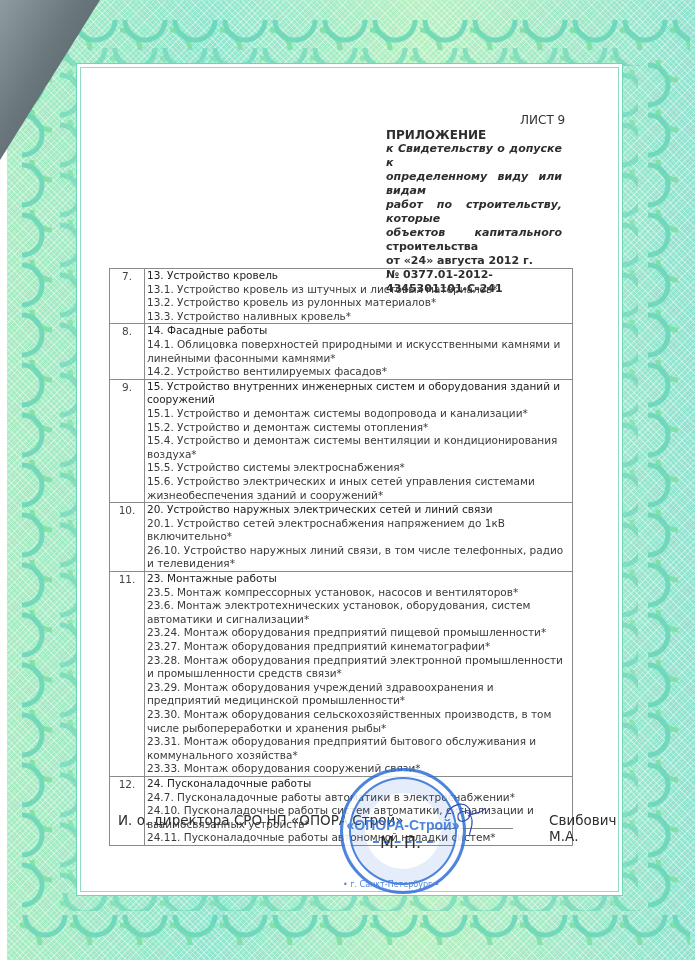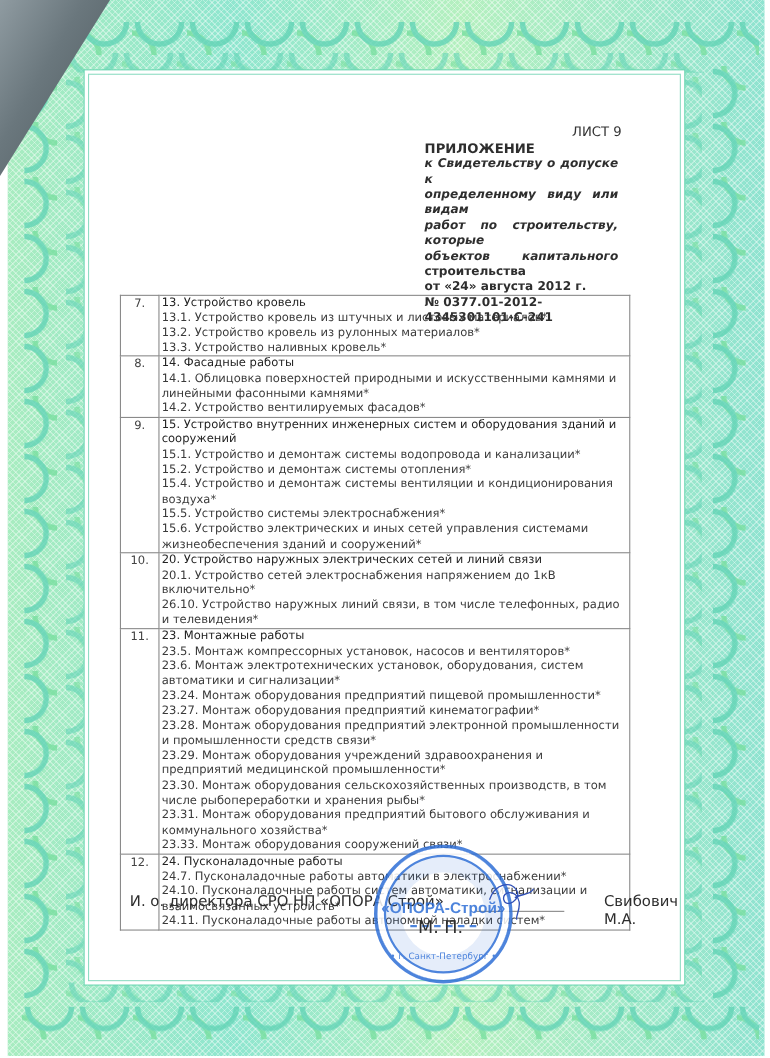--- a/index.html
+++ b/index.html
@@ -89,21 +89,21 @@
     position: absolute; left: 340px; top: 768px; width: 120px; height: 120px;
     border-radius: 50%; border: 3px solid #2f6fd6;
     box-shadow: inset 0 0 0 6px #fff, inset 0 0 0 8px #2f6fd6, inset 0 0 0 22px rgba(47,111,214,0.15);
     opacity: 0.85;
   }
   .stamp-center {
     position: absolute; left: 0; top: 46px; width: 100%; text-align: center;
     font-family: "Liberation Sans", sans-serif; font-weight: bold; font-size: 14px; color: #2f6fd6;
   }
   .stamp-city {
-    position: absolute; left: 0; top: 94px; width: 100%; text-align: center;
+    position: absolute; left: 0; top: 109px; width: 100%; 
     font-size: 8px; color: #2f6fd6;
   }
   .stamp-wave {
     position: absolute; left: 30px; top: 70px; width: 60px; height: 4px;
     border-top: 2px dashed #2f6fd6;
   }
   .signature {
     position: absolute; left: 440px; top: 798px; width: 50px; height: 40px;
   }
 </style>

